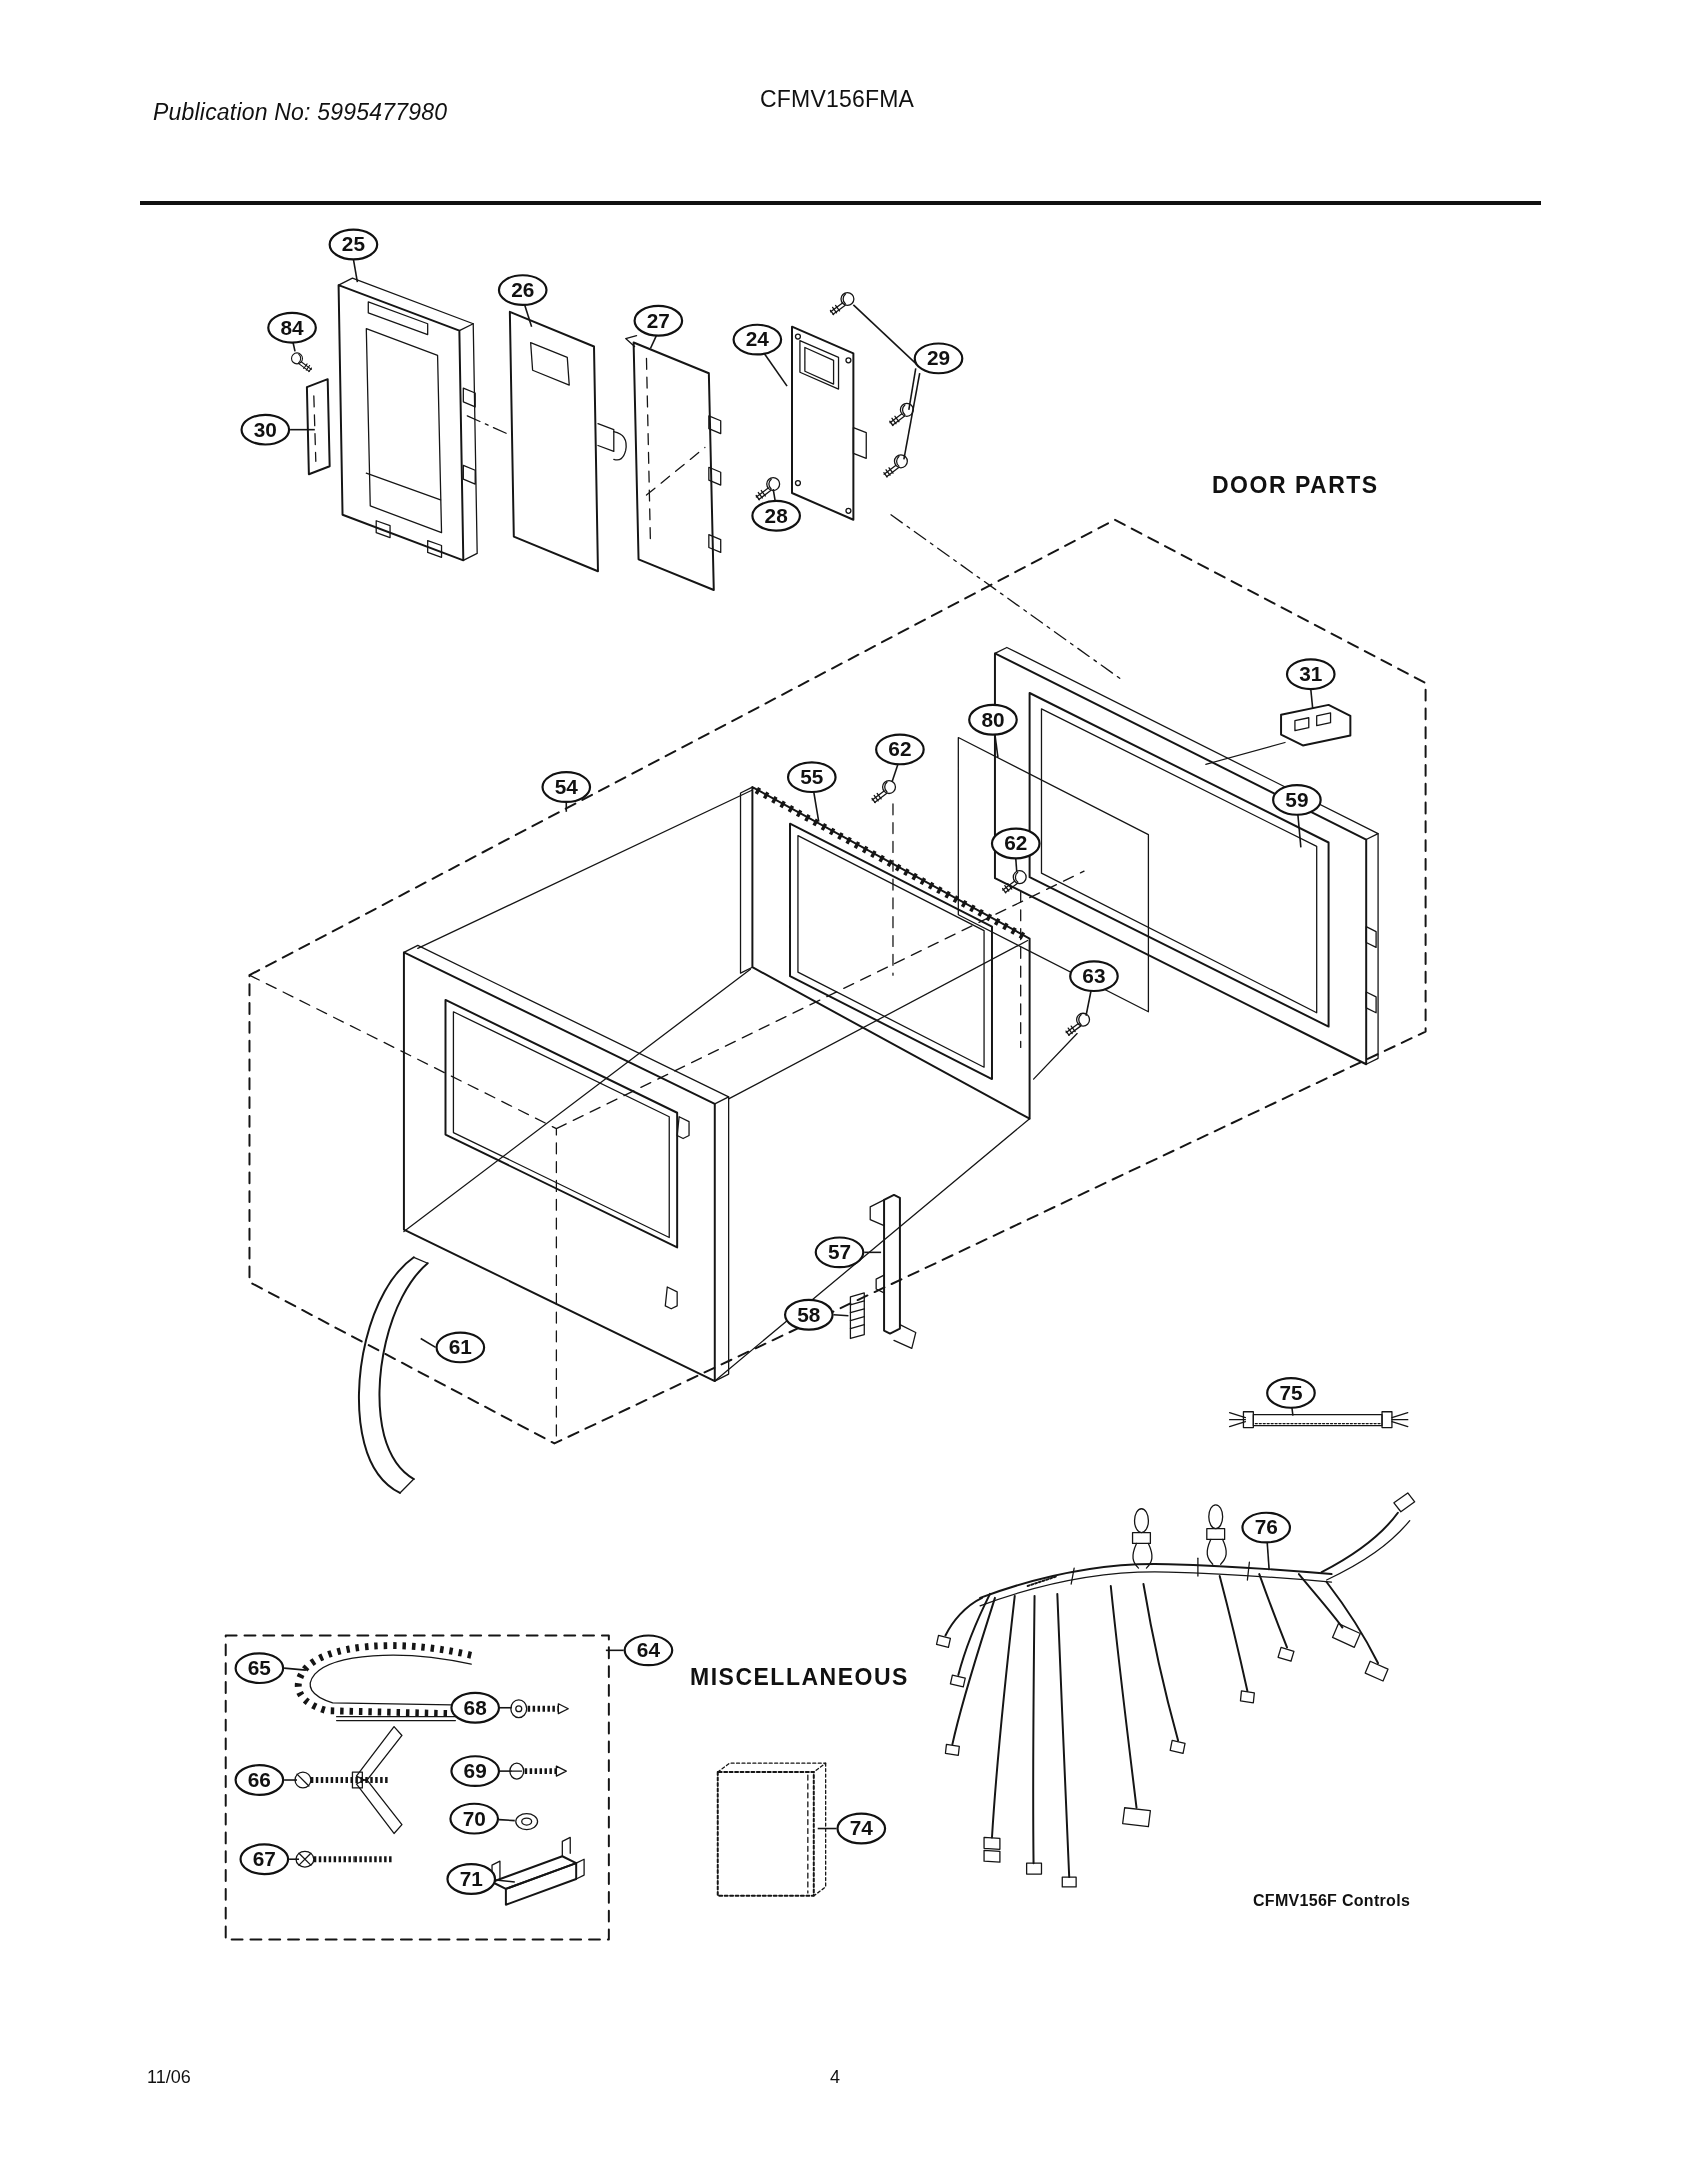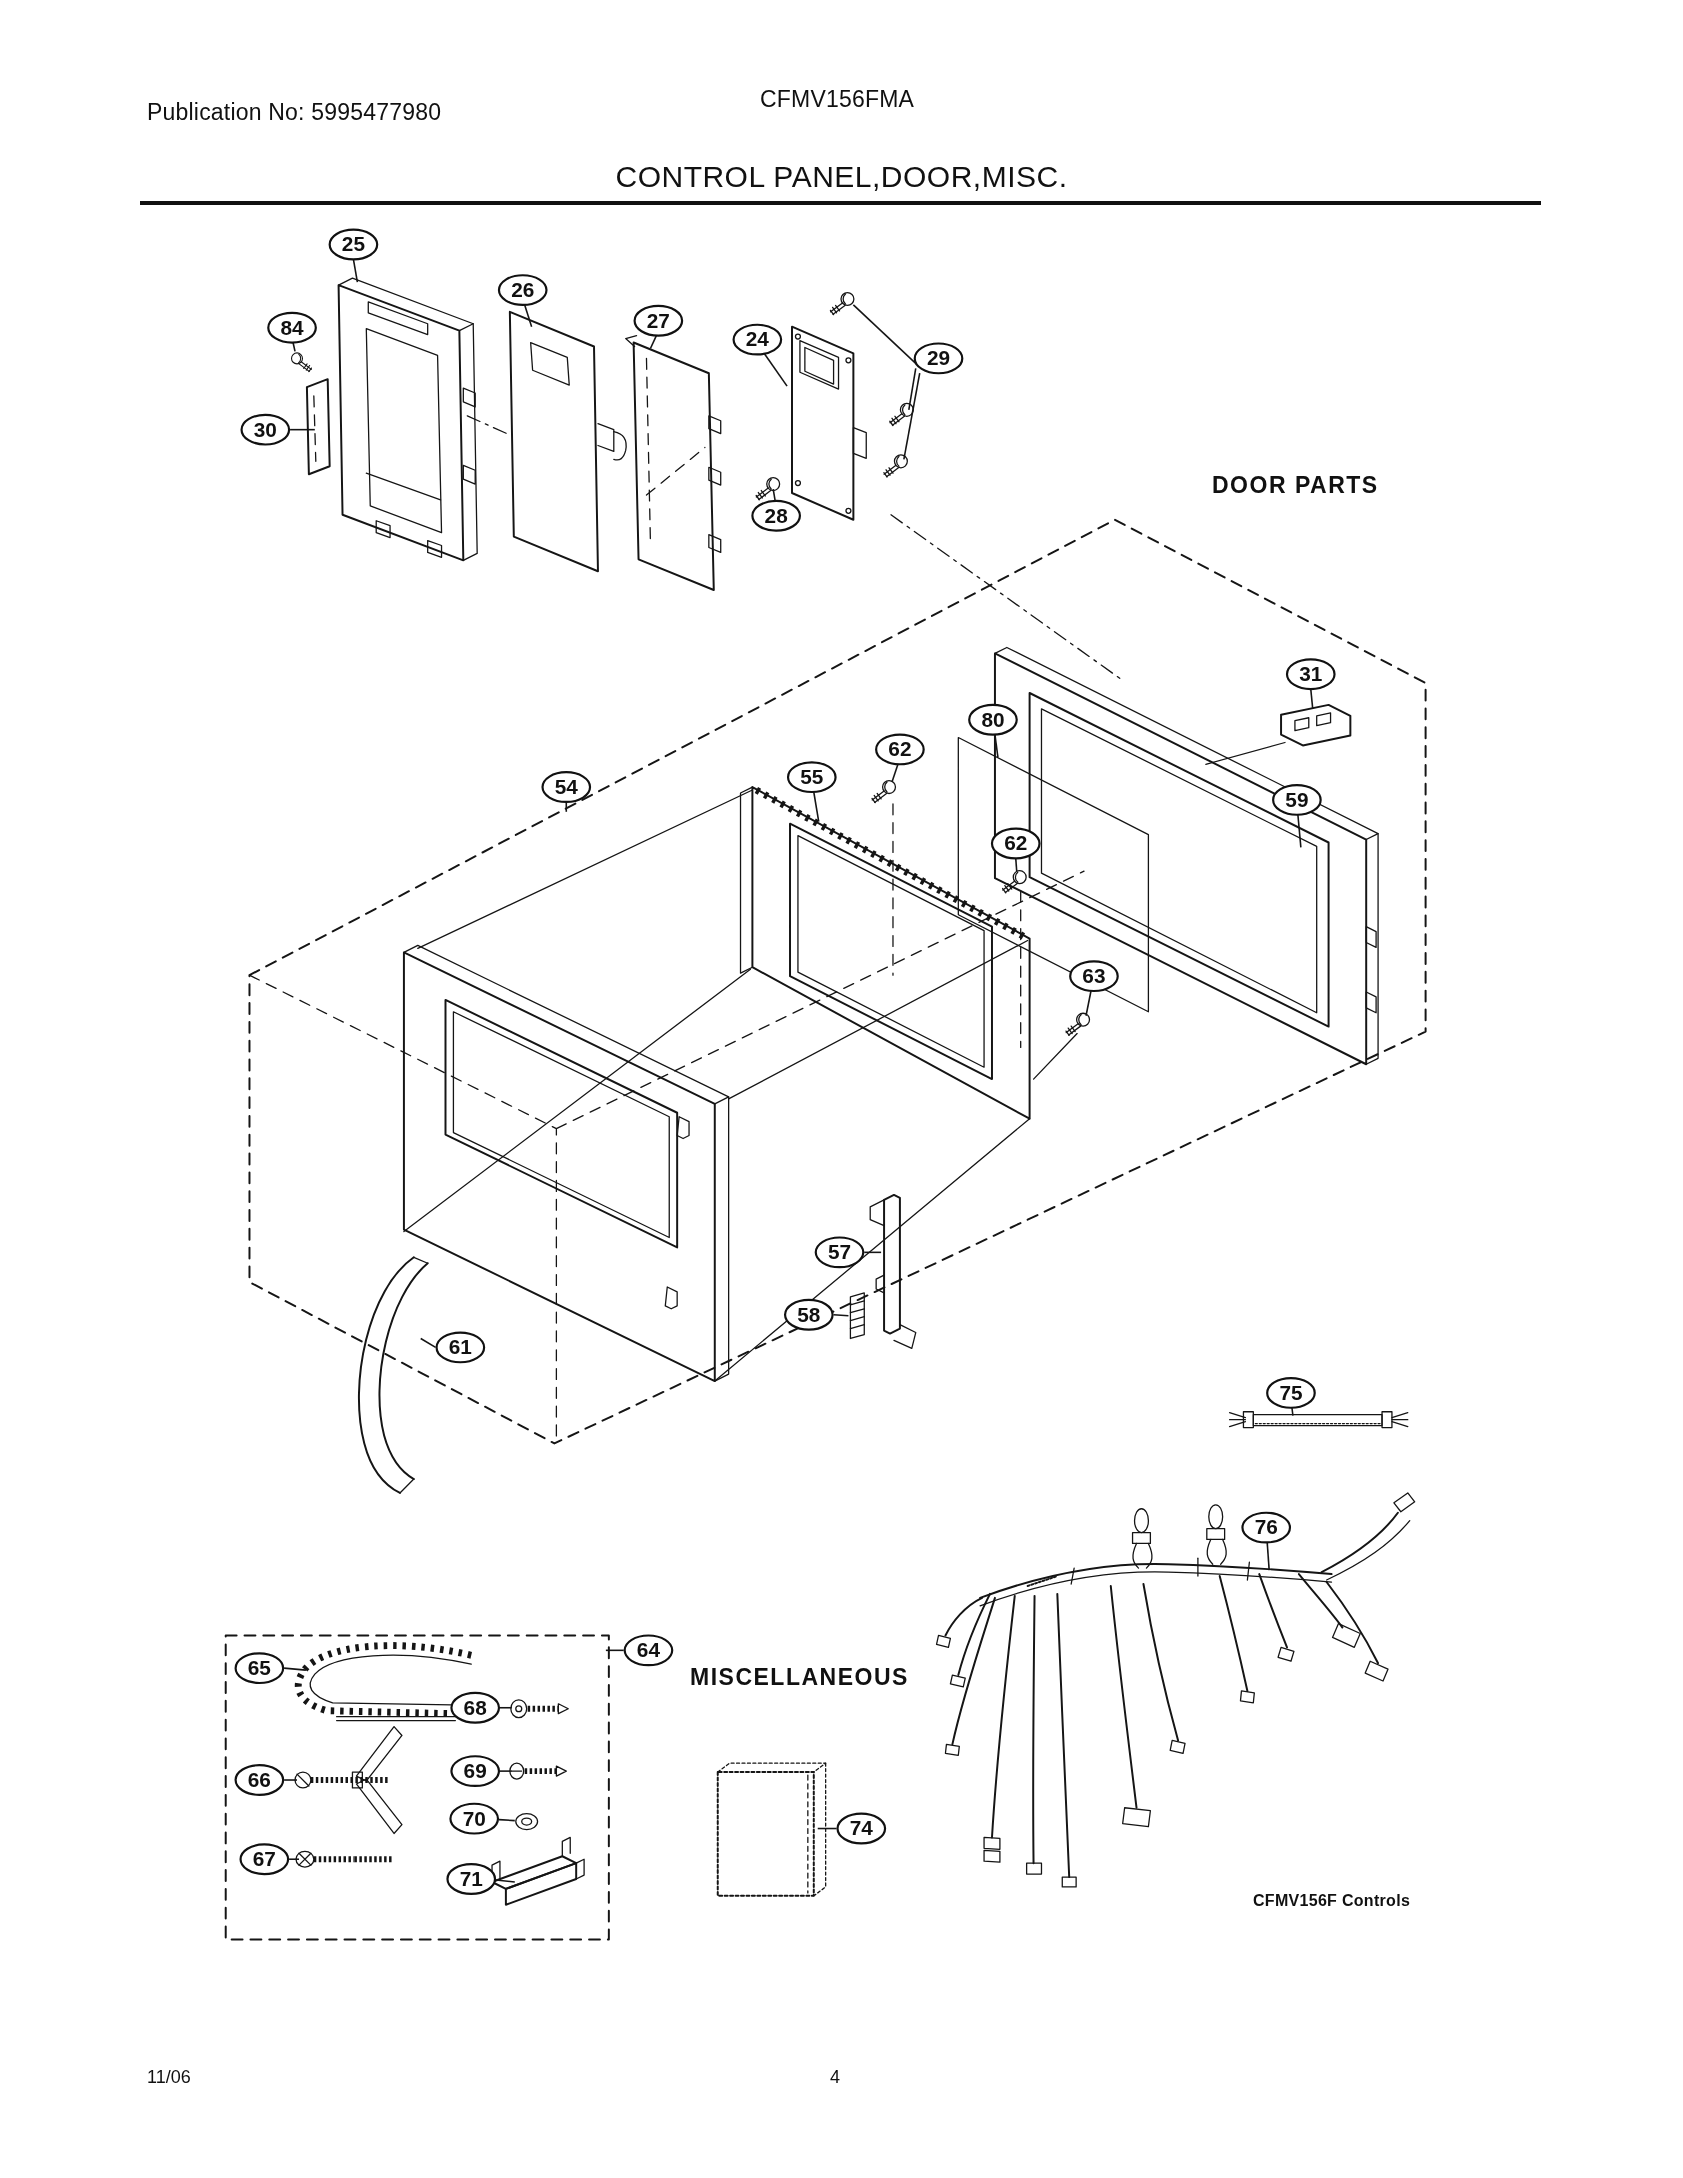--- a/index.html
+++ b/index.html
@@ -22,23 +22,22 @@
   .teeth-h{fill:none;stroke:#151515;stroke-width:6;stroke-dasharray:2.5 2.5;}
   .bubble{fill:#fff;stroke:#111;stroke-width:2.2;}
   .bubble-num{font:600 21px "Liberation Sans",sans-serif;text-anchor:middle;fill:#111;}
   .leader{stroke:#151515;stroke-width:1.6;}
 </style>
 </head>
 <body>
 
 <div id="page">
 
-  <div class="abs hdr" style="left:147px;top:99px;">Publication No: 5995477980</div>
+  <div class="abs hdr" style="left:153px;top:99px;font-style:italic;">Publication No: 5995477980</div>
   <div class="abs hdr" style="left:760px;top:86px;">CFMV156FMA</div>
-  <div class="abs title" style="left:0;top:160px;width:1683px;text-align:center;">CONTROL PANEL,DOOR,MISC.</div>
   <div class="rule" style="left:140px;top:201px;width:1401px;height:4px;"></div>
 
   <div class="abs seclabel" style="left:1212px;top:472px;">DOOR PARTS</div>
   <div class="abs seclabel" style="left:690px;top:1664px;">MISCELLANEOUS</div>
   <div class="abs caption" style="left:1253px;top:1892px;">CFMV156F Controls</div>
 
   <div class="abs ftr" style="left:147px;top:2067px;">11/06</div>
   <div class="abs ftr" style="left:830px;top:2067px;">4</div>
 
   <svg id="diagram" width="1683" height="2178" viewBox="0 0 1700 2200">

